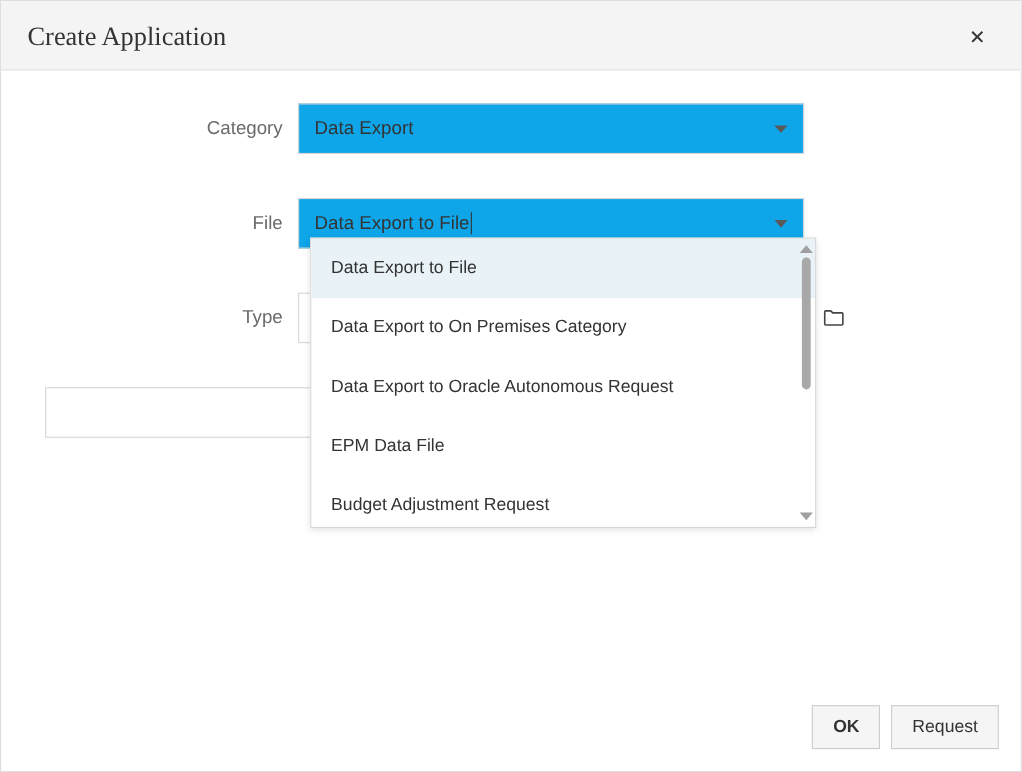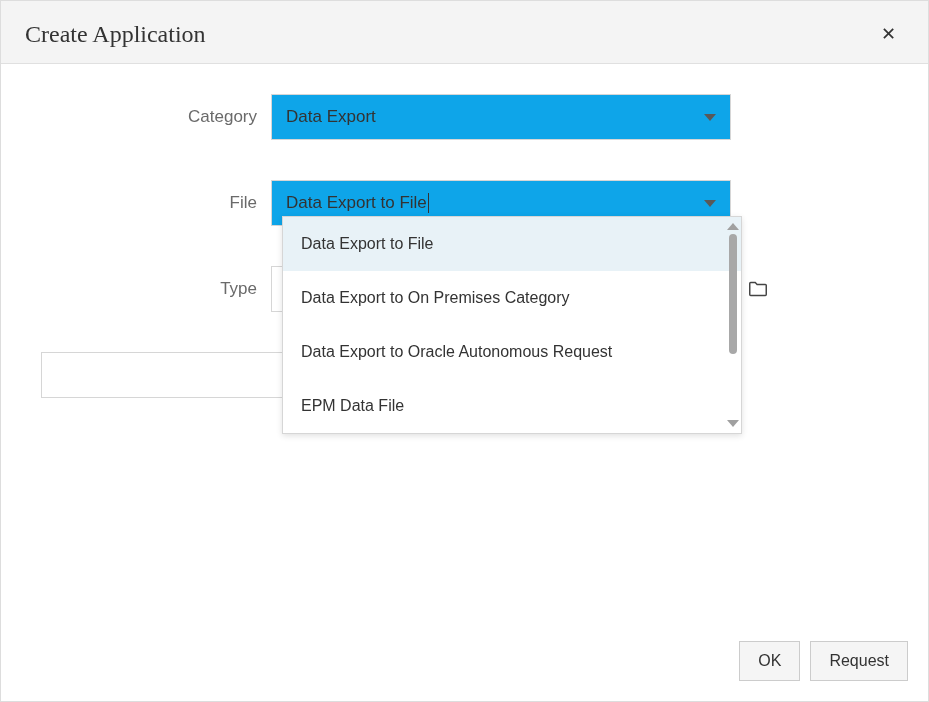--- a/index.html
+++ b/index.html
@@ -177,21 +177,21 @@
     .btn {
       min-width: 60px;
       padding: 10px 18px;
       font-size: 16px;
       color: #333;
       background: #f5f5f5;
       border: 1px solid #ccc;
       cursor: pointer;
     }
     .btn.ok {
-      font-weight: 400;
+      font-weight: 700;
     }
   </style>
 </head>
 <body>
 
 <div class="dialog">
 
   <div class="dialog-header">
     <div class="dialog-title">Create Application</div>
     <div class="close-x">✕</div>
@@ -228,20 +228,21 @@
     <div class="form-row">
       <div class="text-input"></div>
     </div>
 
     <div class="dropdown-panel">
       <div class="dropdown-list">
         <div class="dropdown-item selected">Data Export to File</div>
         <div class="dropdown-item">Data Export to On Premises Category</div>
         <div class="dropdown-item">Data Export to Oracle Autonomous Request</div>
         <div class="dropdown-item">EPM Data File</div>
+        <div class="dropdown-item last">Budget Adjustment Request</div>
         <div class="scrollbar">
           <div class="scroll-arrow-up"></div>
           <div class="scroll-thumb"></div>
           <div class="scroll-track"></div>
           <div class="scroll-arrow-down"></div>
         </div>
       </div>
     </div>
 
   </div>

